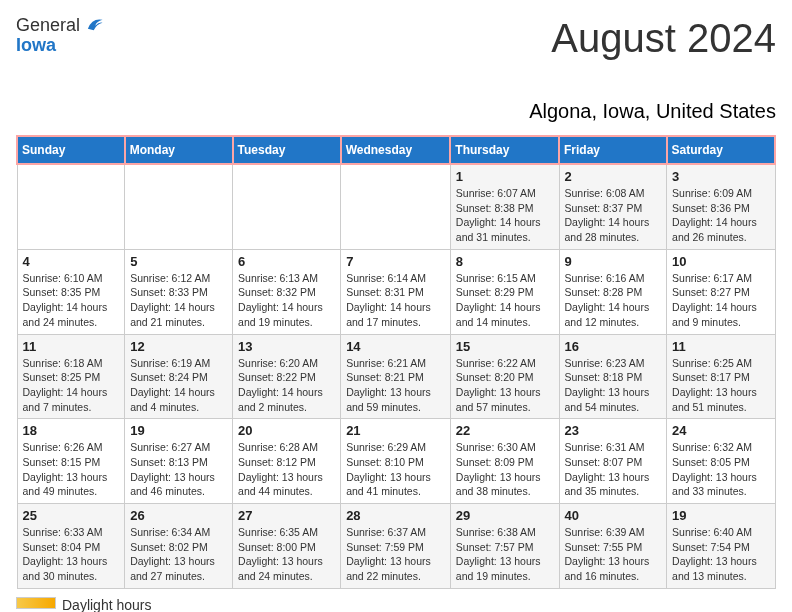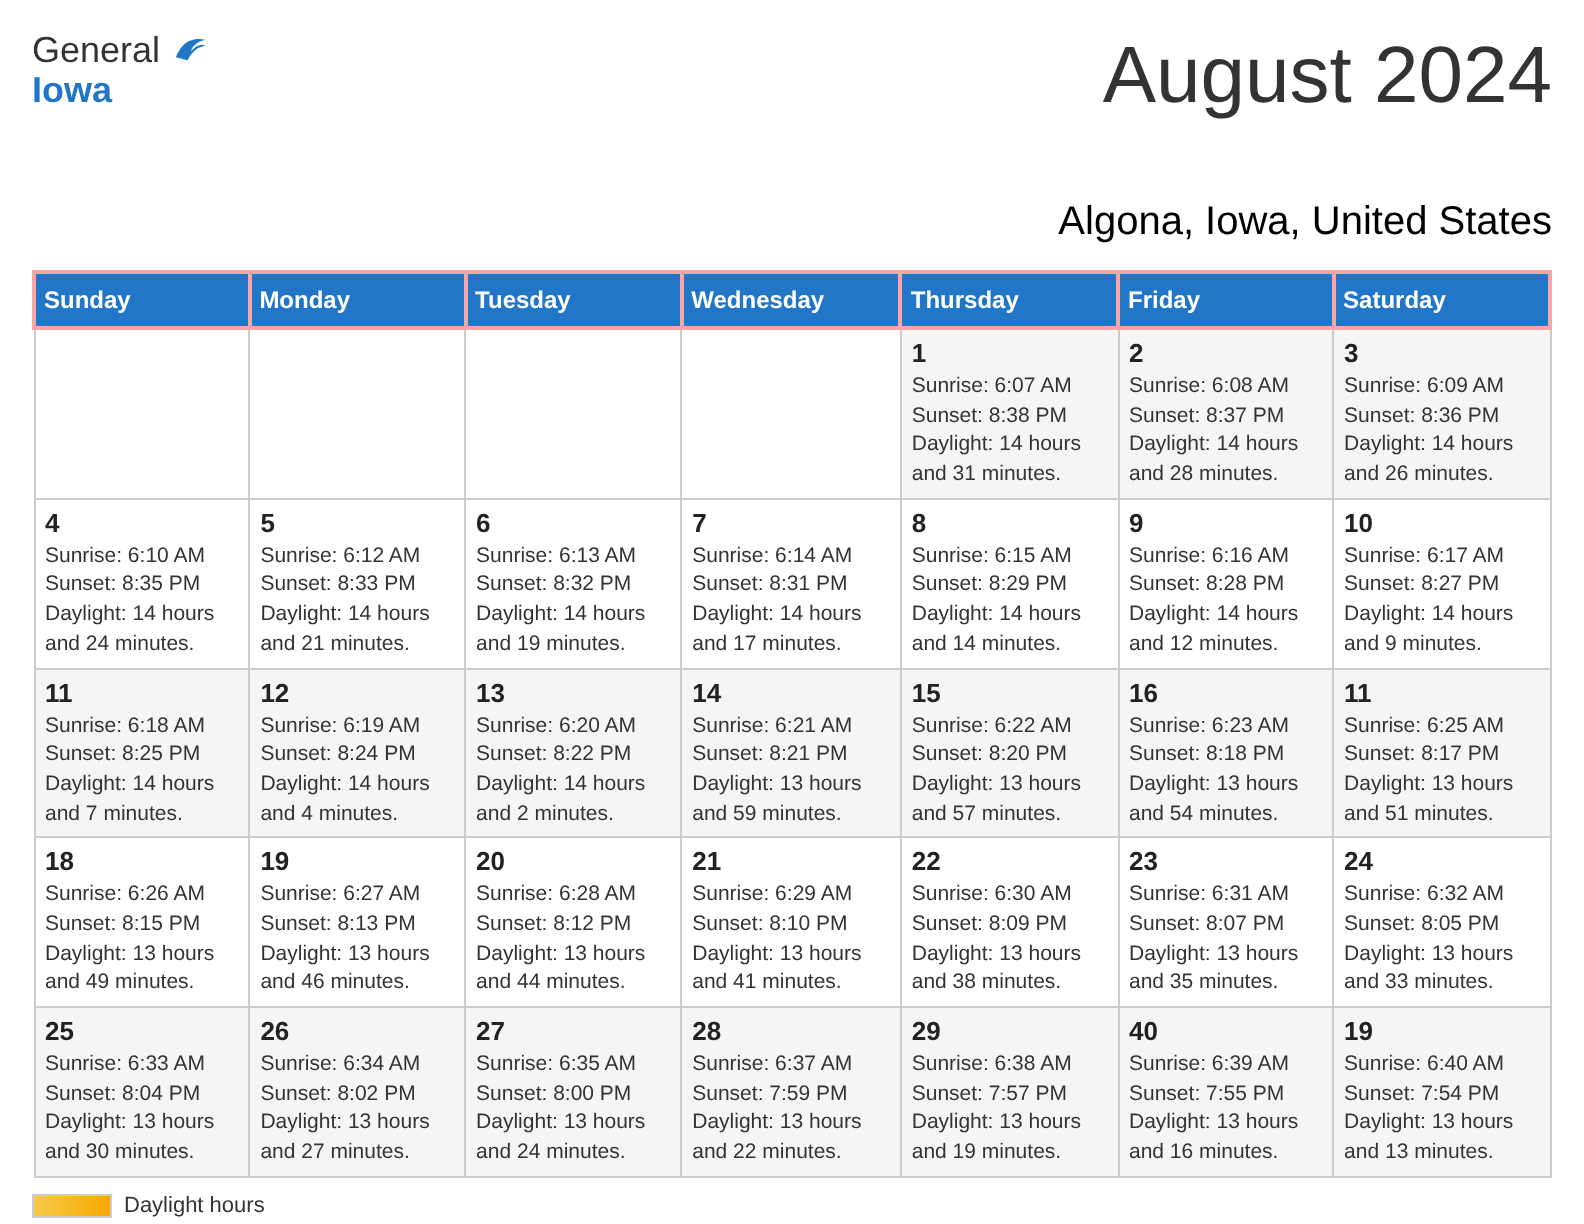--- a/index.html
+++ b/index.html
@@ -101,21 +101,21 @@
       font-size: 10.5px;
       line-height: 1.4;
     }
     .empty-cell {
       background: #fff !important;
     }
     .footer-area {
       display: flex;
       align-items: flex-start;
       margin-top: 8px;
-      font-size: 11px;
+      font-size: 14px;
       color: #333;
     }
     .daylight-bar {
       display: inline-block;
       width: 40px;
       height: 12px;
       background: linear-gradient(to right, #f7c948, #f7a800);
       margin-right: 6px;
       vertical-align: middle;
       border: 1px solid #ccc;

